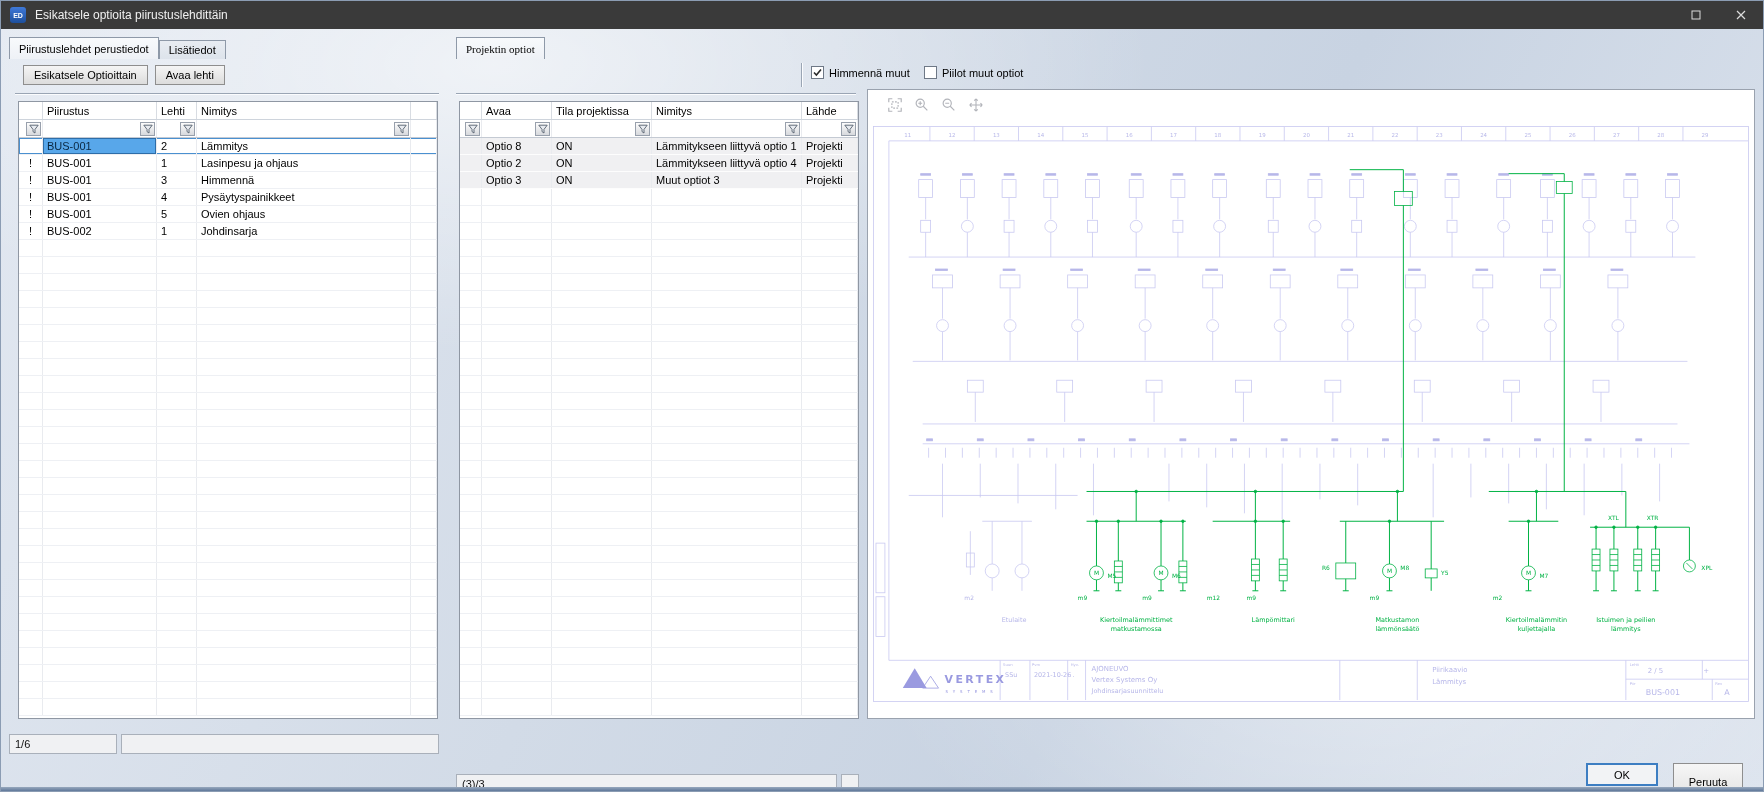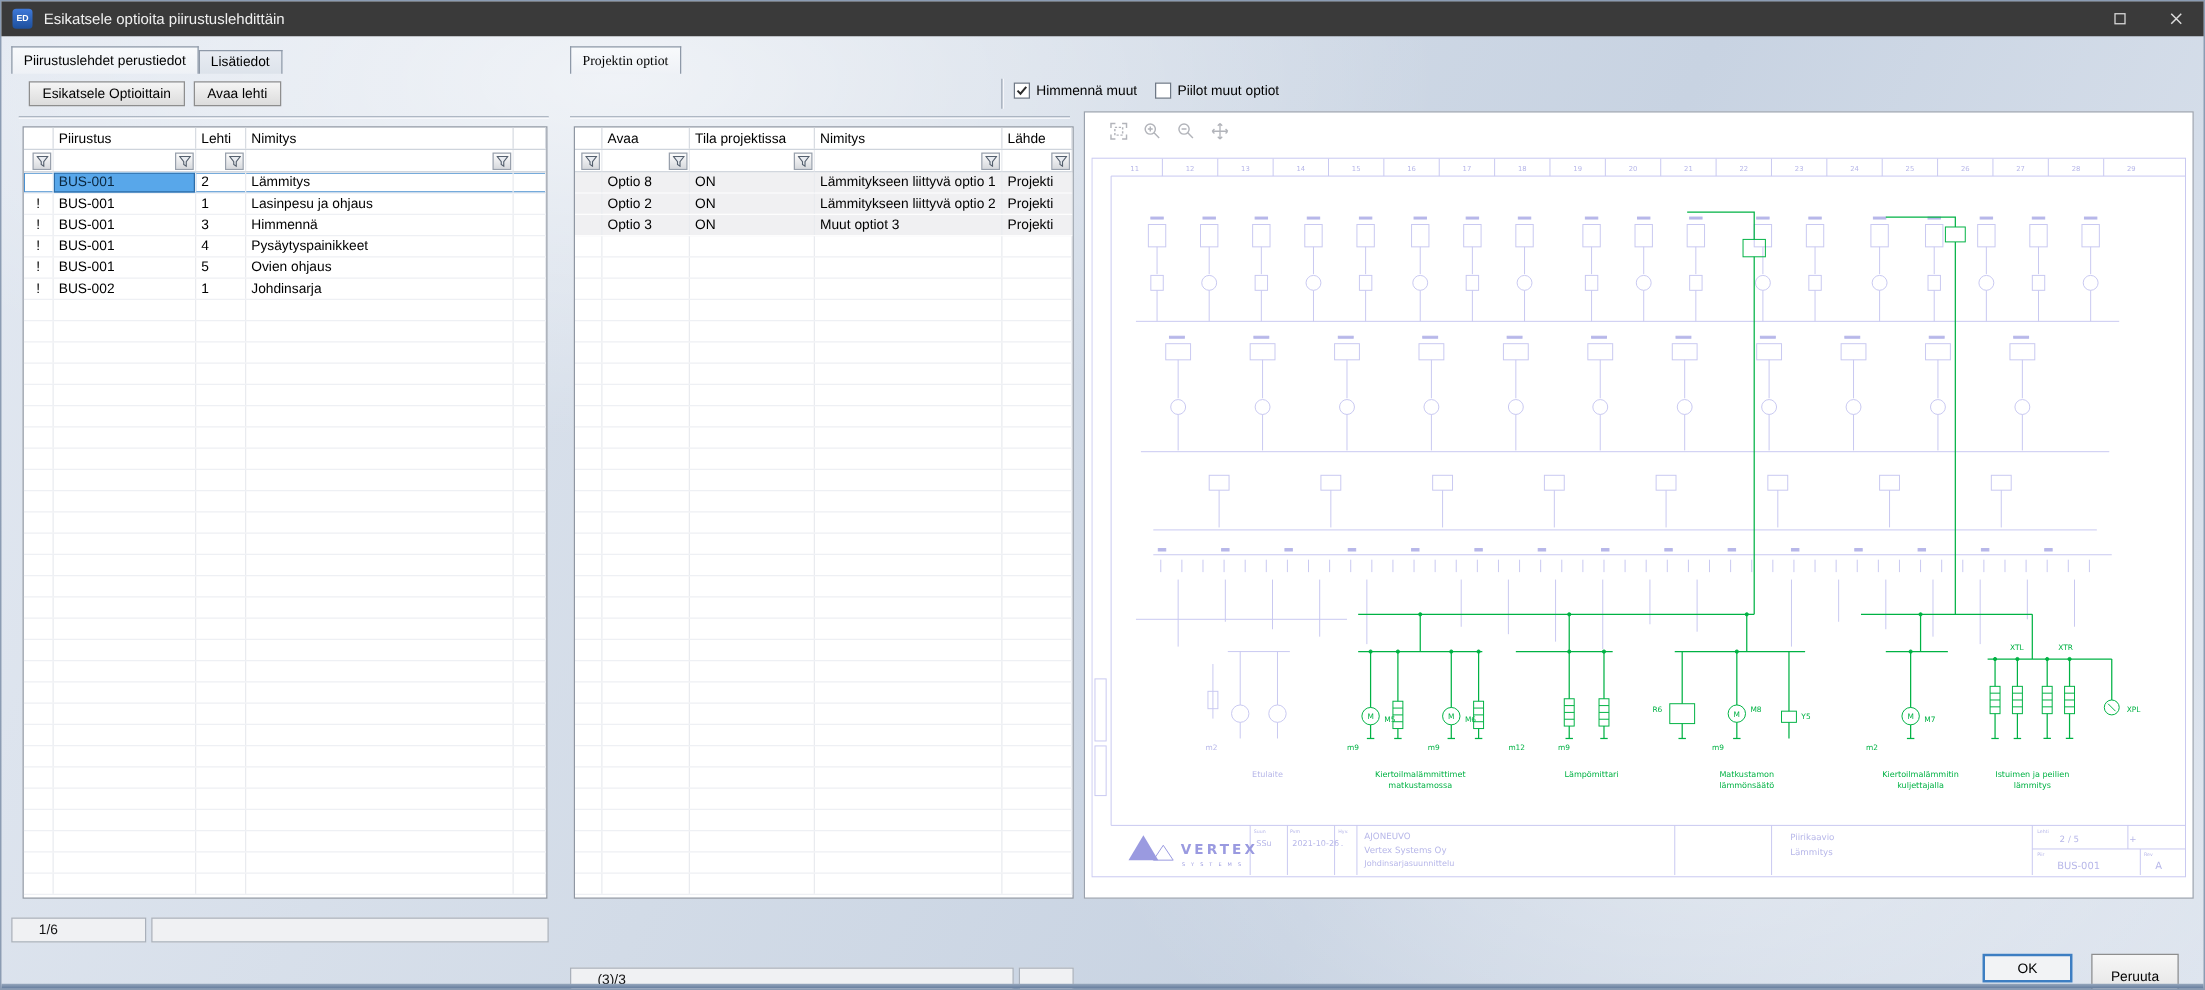--- a/index.html
+++ b/index.html
@@ -43,21 +43,21 @@
   .tcell.filtc { justify-content:flex-end; padding:0 1px; }
   .tcell.marker { justify-content:center; padding:0; }
   .fbtn { width:15px; height:14px; background:linear-gradient(#fdfdfd,#d7d9dd); border:1px solid #98a0ac;
     display:flex; align-items:center; justify-content:center; }
   .trow.grey { background:#f0f0f2; border-bottom-color:#fdfdfd; }
   .trow.selected { box-shadow: inset 0 0 0 1px #4a90d0; }
   .trow.selected .selcell { background:#58a7ea; box-shadow: inset 0 0 0 1px #2d6da8; color:#0a2740; }
   
   .statusbar { position:absolute; display:flex; gap:4px; height:20px; }
   .scell { background:#f0f1f3; border:1px solid #a9b0ba; font-size:11px; color:#111;
-    display:flex; align-items:center; padding:0 21px; }
+    display:flex; align-items:center; padding:0 5px; }
   
   .cb { position:absolute; display:flex; align-items:center; gap:5px; font-size:11px; color:#000; }
   .cbbox { width:13px; height:13px; background:#fff; border:1px solid #6e7886;
     display:flex; align-items:center; justify-content:center; }
   
   .preview { position:absolute; left:866px; top:88px; width:888px; height:630px;
     background:#fff; border:1px solid #9aa2ae; }
   .ptools { position:absolute; left:18px; top:6px; display:flex; gap:9px; }
   .ptool { width:18px; height:18px; display:flex; align-items:center; justify-content:center; }
   .schematic { position:absolute; left:5px; top:35px; }
@@ -451,21 +451,21 @@
         <div class="tcell marker" style="flex: 0 0 22px;"></div>
         <div class="tcell" style="flex: 0 0 70px;">Optio 8</div>
         <div class="tcell" style="flex: 0 0 100px;">ON</div>
         <div class="tcell" style="flex: 0 0 150px;">Lämmitykseen liittyvä optio 1</div>
         <div class="tcell" style="flex: 0 0 56px;">Projekti</div>
       </div>
       <div class="trow grey">
         <div class="tcell marker" style="flex: 0 0 22px;"></div>
         <div class="tcell" style="flex: 0 0 70px;">Optio 2</div>
         <div class="tcell" style="flex: 0 0 100px;">ON</div>
-        <div class="tcell" style="flex: 0 0 150px;">Lämmitykseen liittyvä optio 2</div>
+        <div class="tcell" style="flex: 0 0 150px;">Lämmitykseen liittyvä optio 4</div>
         <div class="tcell" style="flex: 0 0 56px;">Projekti</div>
       </div>
       <div class="trow grey">
         <div class="tcell marker" style="flex: 0 0 22px;"></div>
         <div class="tcell" style="flex: 0 0 70px;">Optio 3</div>
         <div class="tcell" style="flex: 0 0 100px;">ON</div>
         <div class="tcell" style="flex: 0 0 150px;">Muut optiot 3</div>
         <div class="tcell" style="flex: 0 0 56px;">Projekti</div>
       </div>
       <div class="trow filler">

